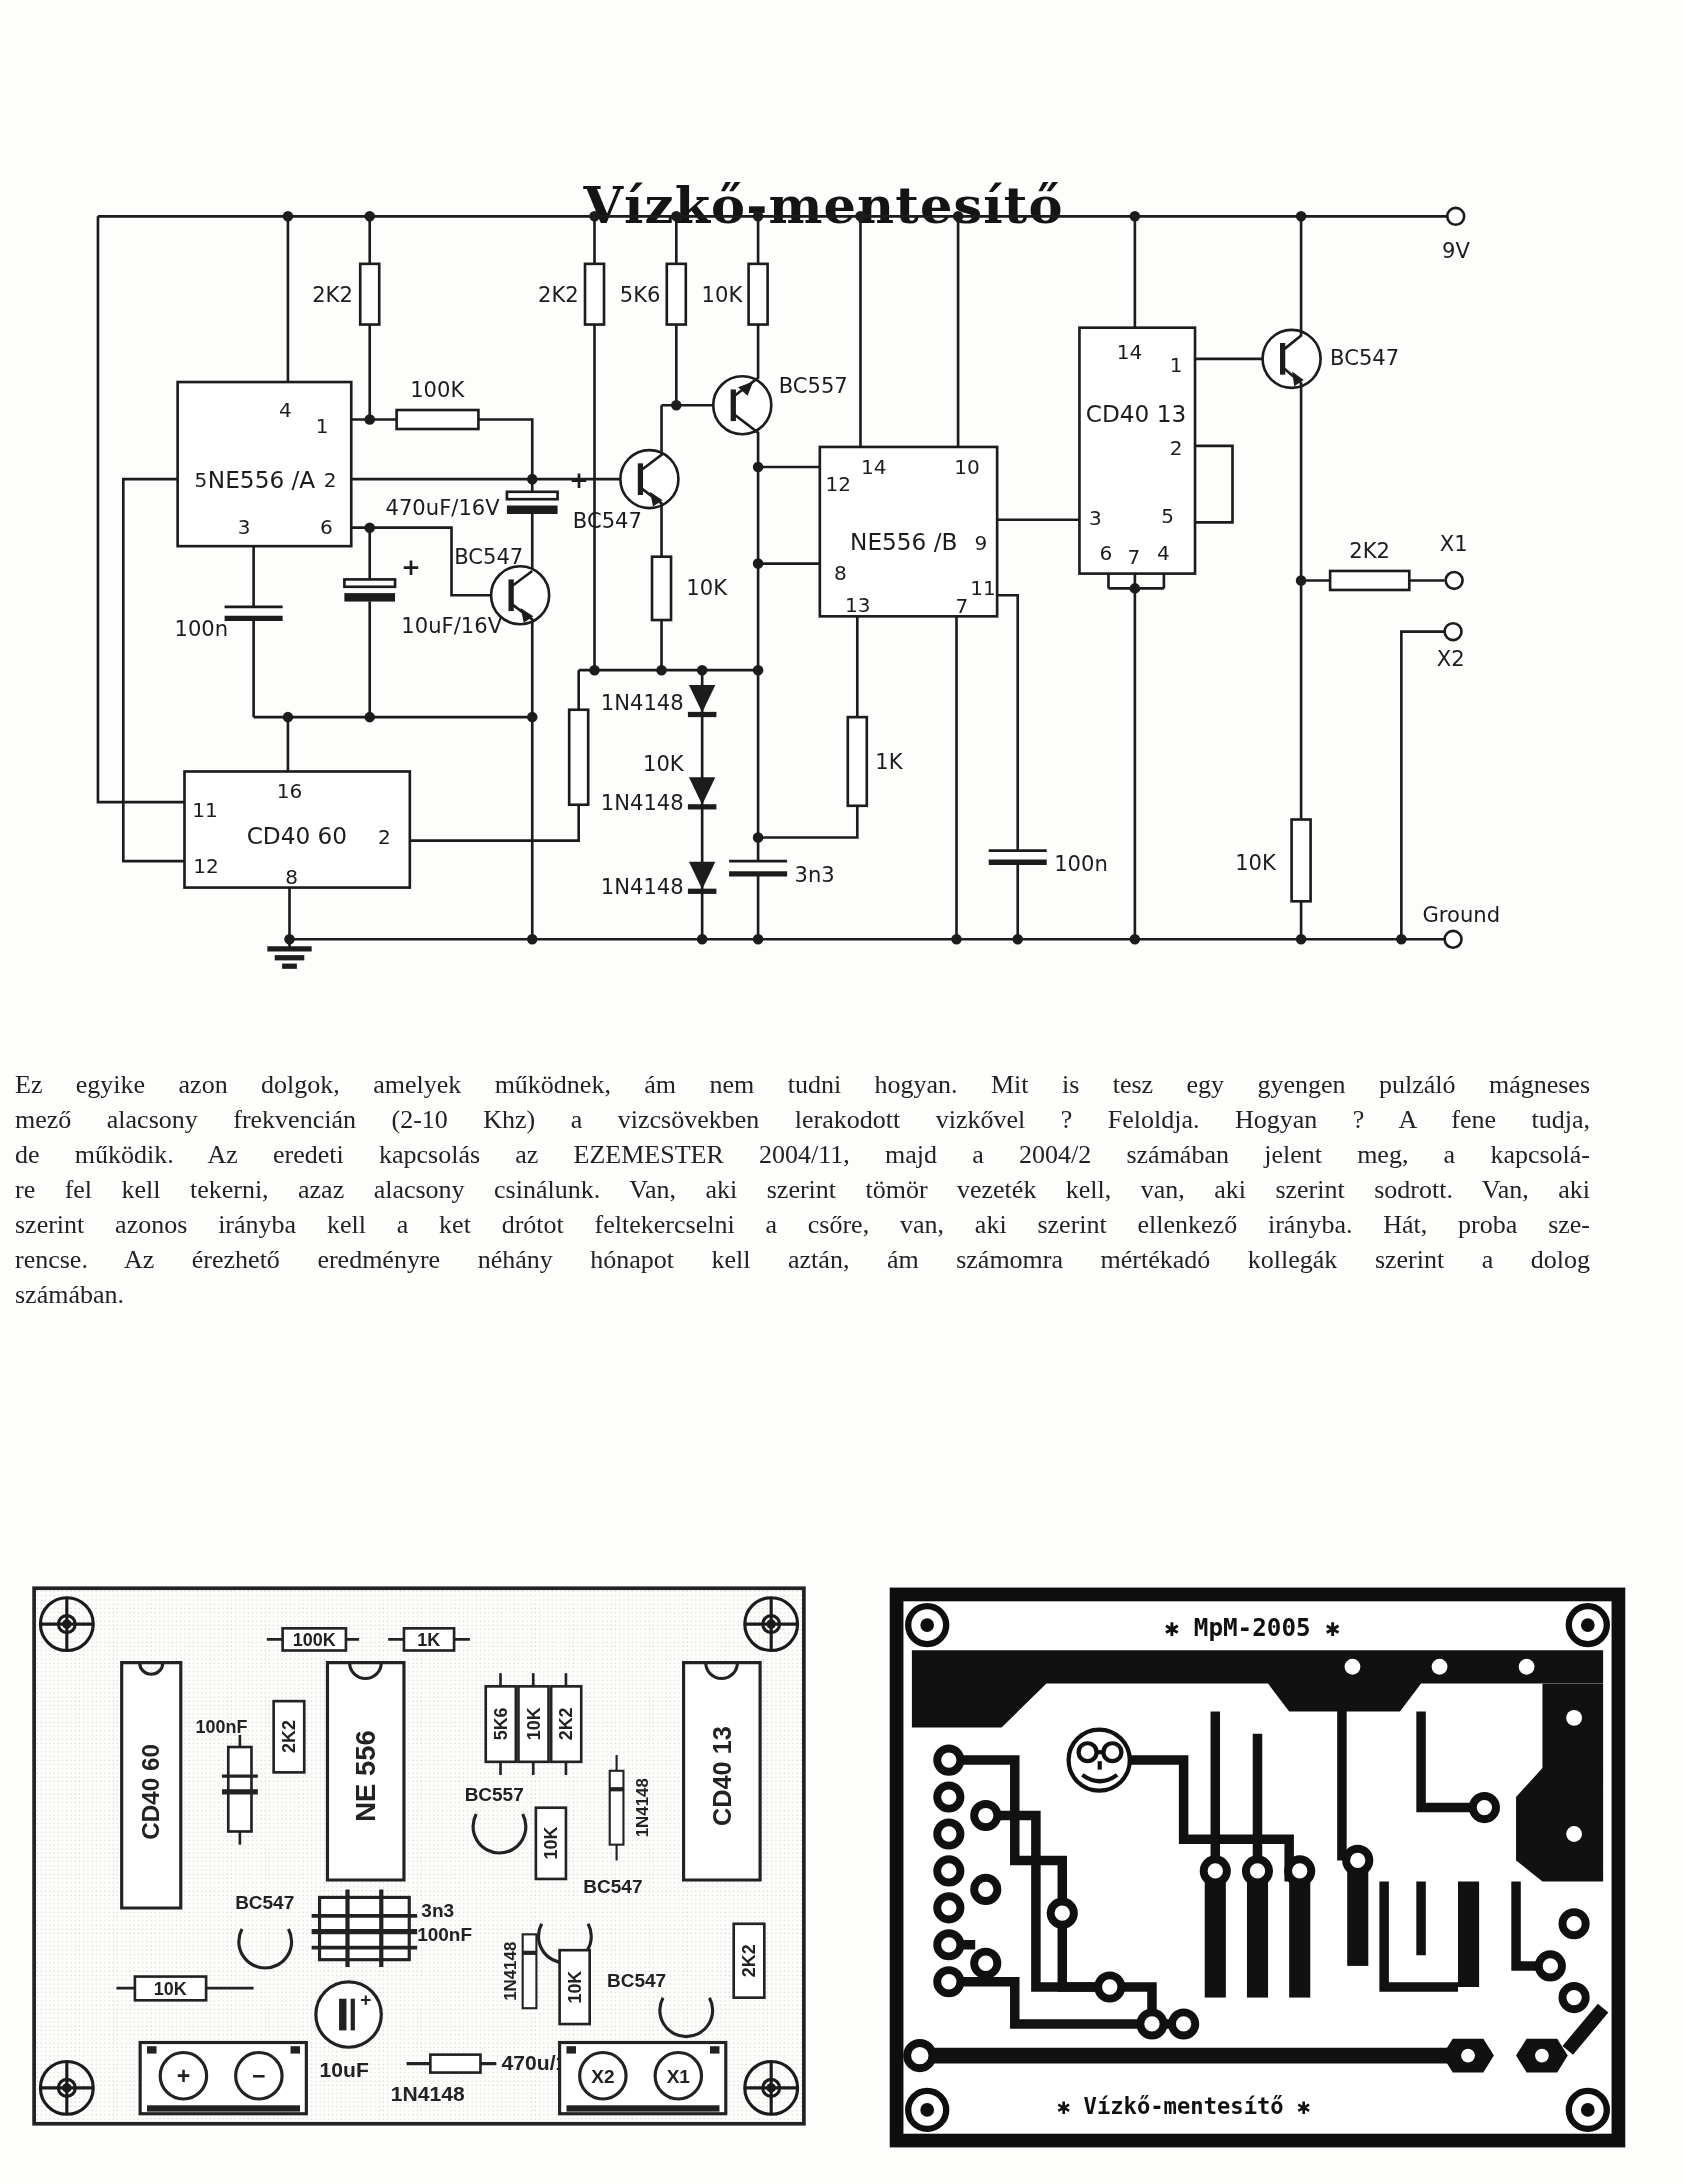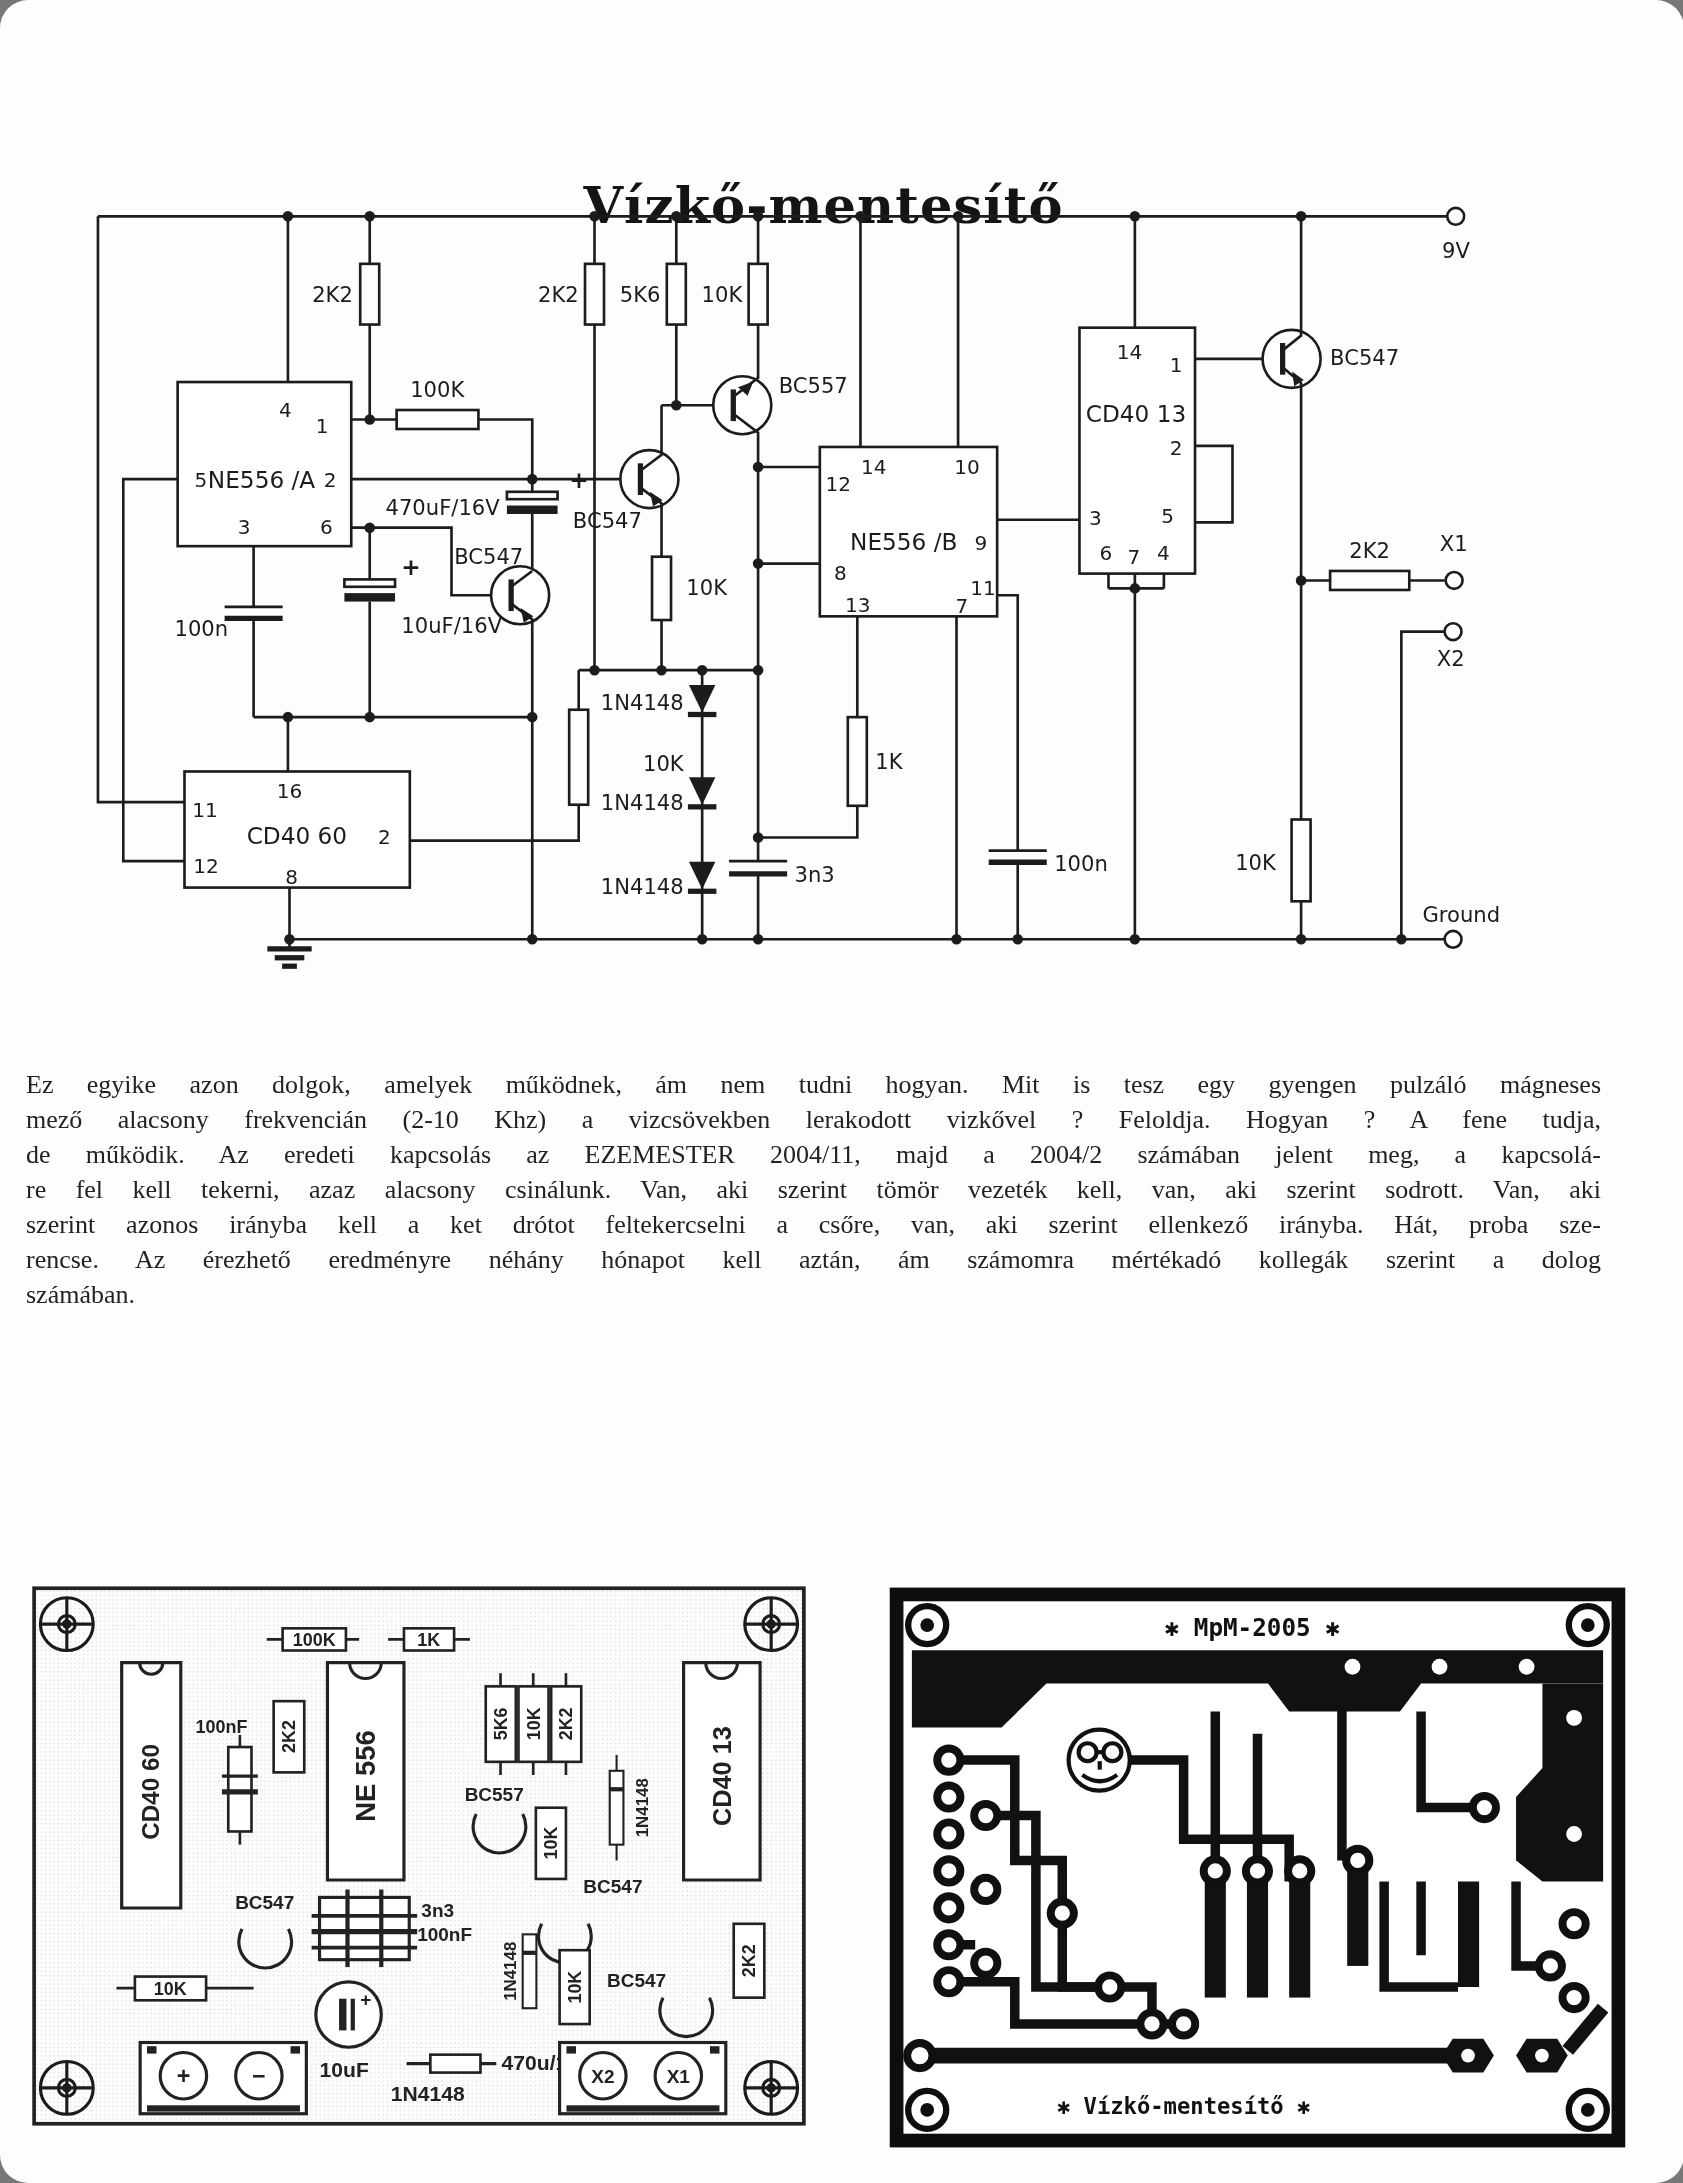--- a/index.html
+++ b/index.html
@@ -1,31 +1,31 @@
 <!DOCTYPE html>
 <html style="font-size:8.4px"><head>
 <meta charset="utf-8">
 <style>
   html,body{margin:0;padding:0;background:#777;}
   #page{position:relative;width:1684px;height:2183px;background:#fdfdfc;overflow:hidden;
-        font-family:"Liberation Serif", serif;color:#1a1a1a;border-radius:28px;}
+        font-family:"Liberation Serif", serif;color:#1a1a1a;}
   #title{position:absolute;left:0;top:141px;width:1647px;text-align:center;
          font-family:"DejaVu Serif", serif;font-weight:bold;font-size:51px;letter-spacing:1.1px;color:#141414;}
   svg{position:absolute;left:0;}
   svg text{font-family:"DejaVu Sans", sans-serif;fill:#1c1c1c;}
   .wire{stroke:#1c1c1c;stroke-width:5;fill:none;}
   .comp{stroke:#1c1c1c;stroke-width:5;fill:#fff;}
   .thick{stroke:#1c1c1c;stroke-width:10;fill:none;}
   .thin{stroke:#1c1c1c;stroke-width:5;fill:none;}
   .dot{fill:#1c1c1c;stroke:none;}
   .lbl{font-size:40px;}
   .pin{font-size:38px;}
   .icname{font-size:44px;}
   .plus{font-size:44px;font-weight:bold;}
-  #article{position:absolute;left:26px;top:1067px;width:1575px;}
+  #article{position:absolute;left:15px;top:1067px;width:1575px;}
   #article .pline{font-size:26px;line-height:35px;white-space:nowrap;
                   text-align:justify;text-align-last:justify;color:#222;}
   #article .pline.last{text-align-last:left;}
   .pcbA-text{font-family:"Liberation Sans", sans-serif;font-weight:bold;fill:#222;}
   .pcbB-text{font-family:"DejaVu Sans Mono", monospace;font-weight:bold;fill:#111;}
   .pad{stroke:#101010;stroke-width:15;fill:#fff;}
 </style>
 </head>
 <body>
 

